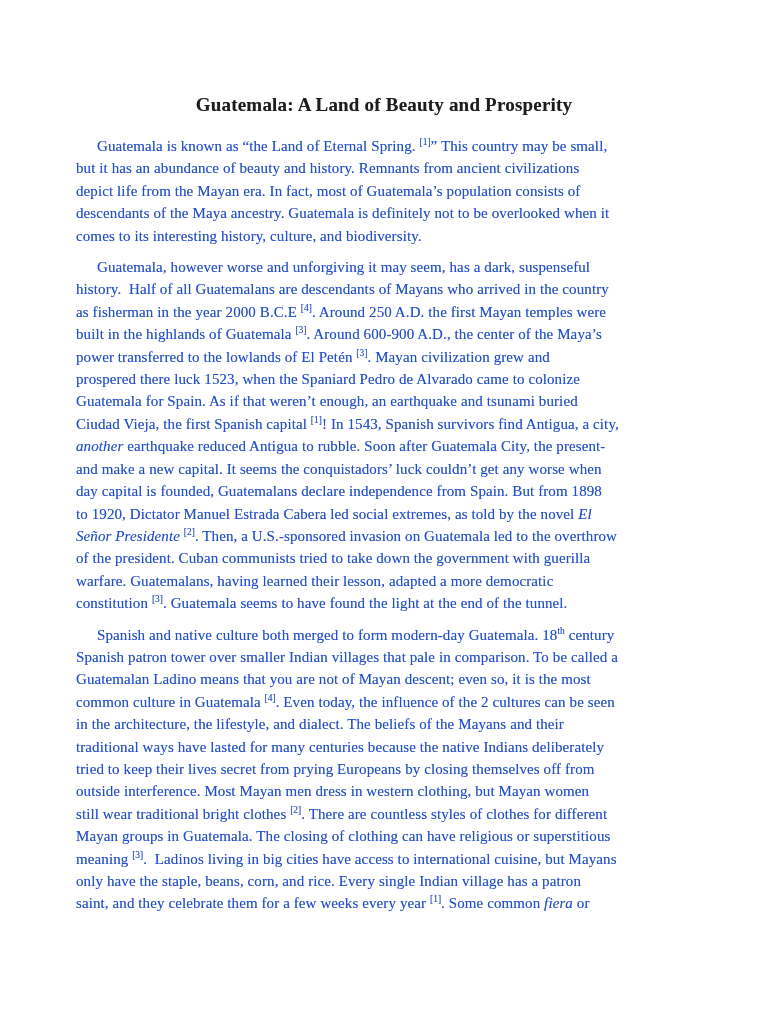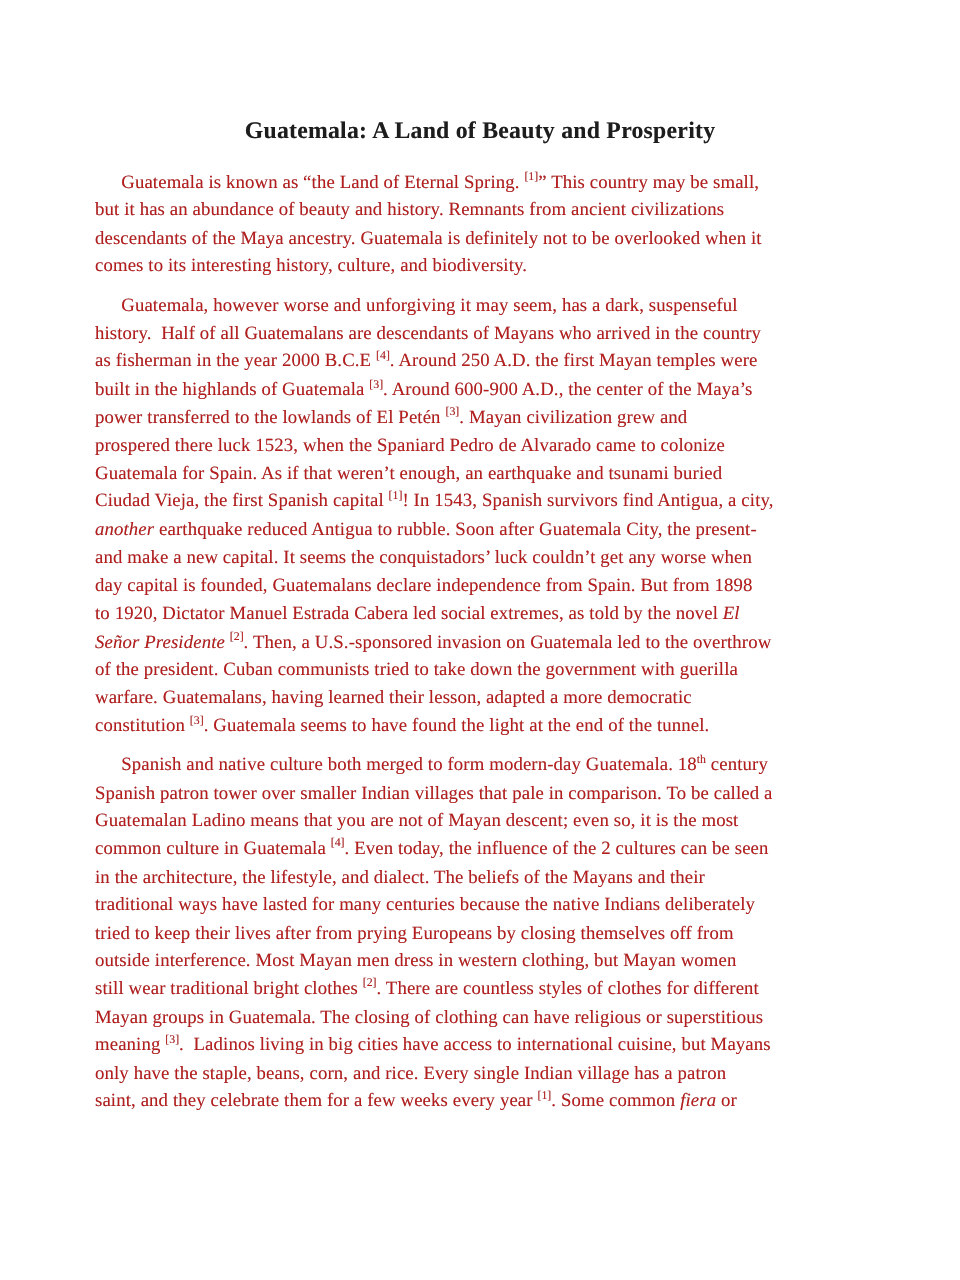--- a/index.html
+++ b/index.html
@@ -21,21 +21,21 @@
     text-align: center;
     font-size: 19px;
     line-height: 26px;
     font-weight: 700;
     color: #1d1d1d;
     letter-spacing: 0.2px;
     text-shadow: 0 0 0.5px rgba(30,30,30,0.45);
   }
   .body {
     margin: 17px 76px 0 76px;
-    color: #b91c1c;
+    color: #1d4ed8;
     text-shadow: 0 0 0.5px rgba(50,50,50,0.4);
   }
   .para {
     margin: 0 0 9px 0;
   }
   .line {
     display: block;
     white-space: pre;
     font-size: 15px;
     line-height: 22.4px;
@@ -54,20 +54,21 @@
 </style>
 </head>
 <body>
 
 <div class="page">
   <h1 class="title">Guatemala: A Land of Beauty and Prosperity</h1>
   <div class="body">
       <p class="para">
         <span class="line">Guatemala is known as “the Land of Eternal Spring. <sup>[1]</sup>” This country may be small,</span>
         <span class="line">but it has an abundance of beauty and history. Remnants from ancient civilizations</span>
+        <span class="line">depict life from the Mayan era. In fact, most of Guatemala’s population consists of</span>
         <span class="line">descendants of the Maya ancestry. Guatemala is definitely not to be overlooked when it</span>
         <span class="line">comes to its interesting history, culture, and biodiversity.</span>
       </p>
       <p class="para">
         <span class="line">Guatemala, however worse and unforgiving it may seem, has a dark, suspenseful</span>
         <span class="line">history.  Half of all Guatemalans are descendants of Mayans who arrived in the country</span>
         <span class="line">as fisherman in the year 2000 B.C.E <sup>[4]</sup>. Around 250 A.D. the first Mayan temples were</span>
         <span class="line">built in the highlands of Guatemala <sup>[3]</sup>. Around 600-900 A.D., the center of the Maya’s</span>
         <span class="line">power transferred to the lowlands of El Petén <sup>[3]</sup>. Mayan civilization grew and</span>
         <span class="line">prospered there luck 1523, when the Spaniard Pedro de Alvarado came to colonize</span>
@@ -82,21 +83,21 @@
         <span class="line">warfare. Guatemalans, having learned their lesson, adapted a more democratic</span>
         <span class="line">constitution <sup>[3]</sup>. Guatemala seems to have found the light at the end of the tunnel.</span>
       </p>
       <p class="para">
         <span class="line">Spanish and native culture both merged to form modern-day Guatemala. 18<sup>th</sup> century</span>
         <span class="line">Spanish patron tower over smaller Indian villages that pale in comparison. To be called a</span>
         <span class="line">Guatemalan Ladino means that you are not of Mayan descent; even so, it is the most</span>
         <span class="line">common culture in Guatemala <sup>[4]</sup>. Even today, the influence of the 2 cultures can be seen</span>
         <span class="line">in the architecture, the lifestyle, and dialect. The beliefs of the Mayans and their</span>
         <span class="line">traditional ways have lasted for many centuries because the native Indians deliberately</span>
-        <span class="line">tried to keep their lives after from prying Europeans by closing themselves off from</span>
+        <span class="line">tried to keep their lives secret from prying Europeans by closing themselves off from</span>
         <span class="line">outside interference. Most Mayan men dress in western clothing, but Mayan women</span>
         <span class="line">still wear traditional bright clothes <sup>[2]</sup>. There are countless styles of clothes for different</span>
         <span class="line">Mayan groups in Guatemala. The closing of clothing can have religious or superstitious</span>
         <span class="line">meaning <sup>[3]</sup>.  Ladinos living in big cities have access to international cuisine, but Mayans</span>
         <span class="line">only have the staple, beans, corn, and rice. Every single Indian village has a patron</span>
         <span class="line">saint, and they celebrate them for a few weeks every year <sup>[1]</sup>. Some common <i>fiera</i> or</span>
       </p>
     </div>
 </div>
 

